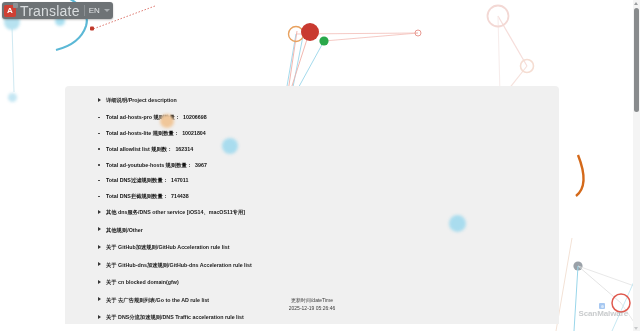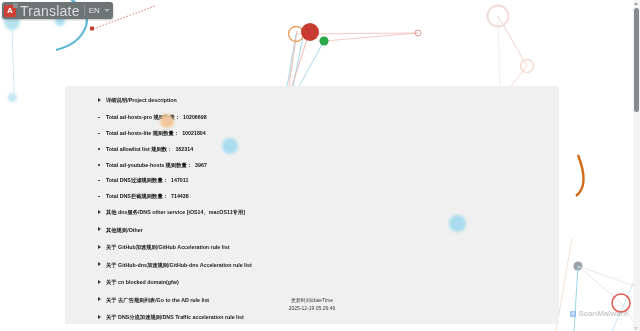--- a/index.html
+++ b/index.html
@@ -192,20 +192,21 @@
 
   
   #watermark {
     position: absolute;
     right: 12px; bottom: 13px;
     display: flex;
     align-items: center;
     z-index: 45;
     opacity: .42;
     pointer-events: none;
+    flex-direction: column;
   }
   #watermark-icon {
     width: 6px; height: 6px;
     background: #2f7ee0;
     border-radius: 1px;
     margin-right: 2px;
     position: relative;
   }
   #watermark-icon::after {
     content: "";

